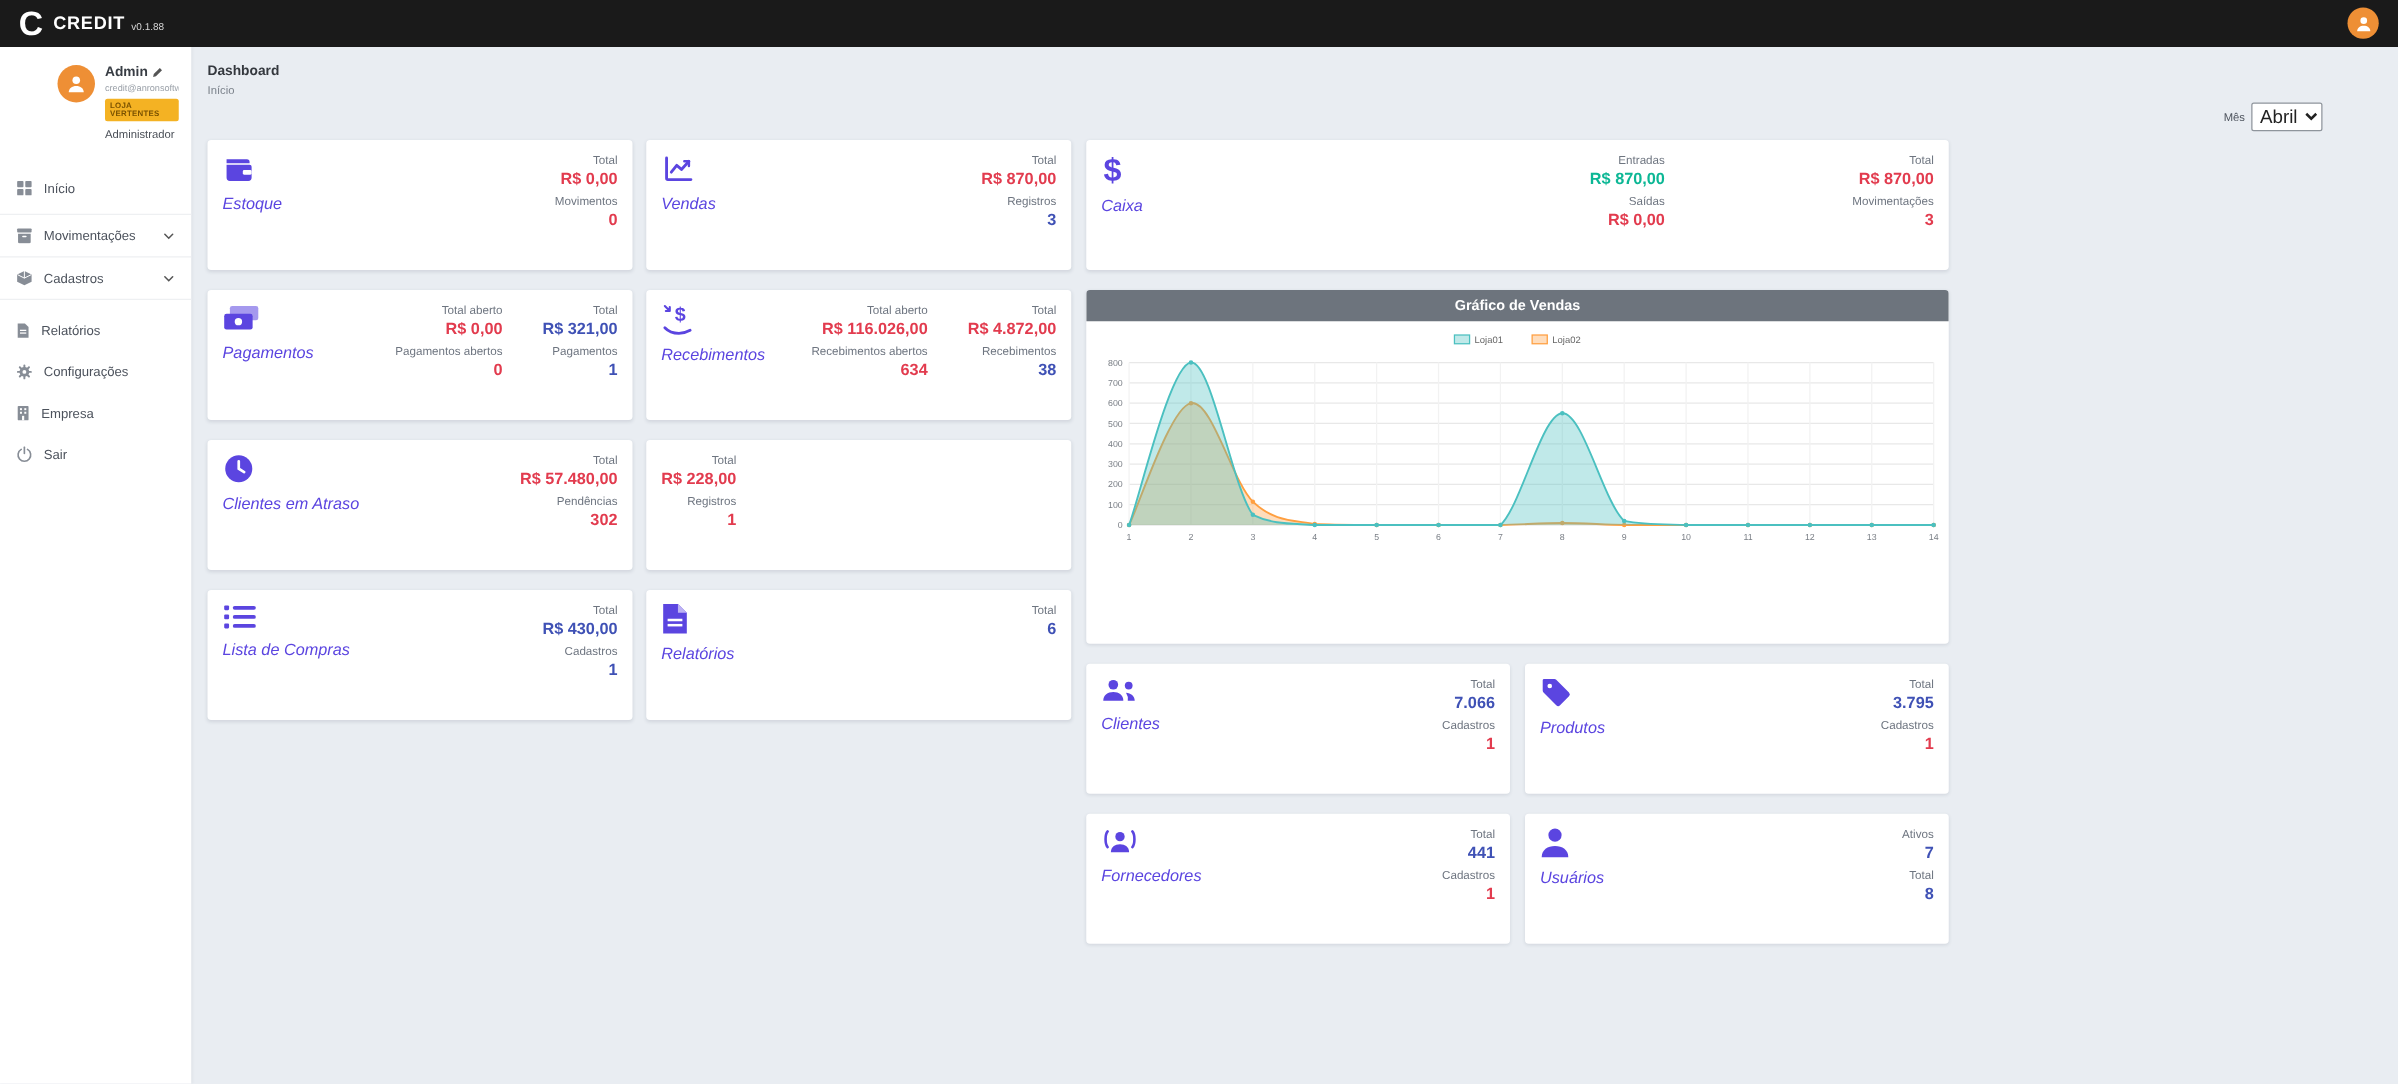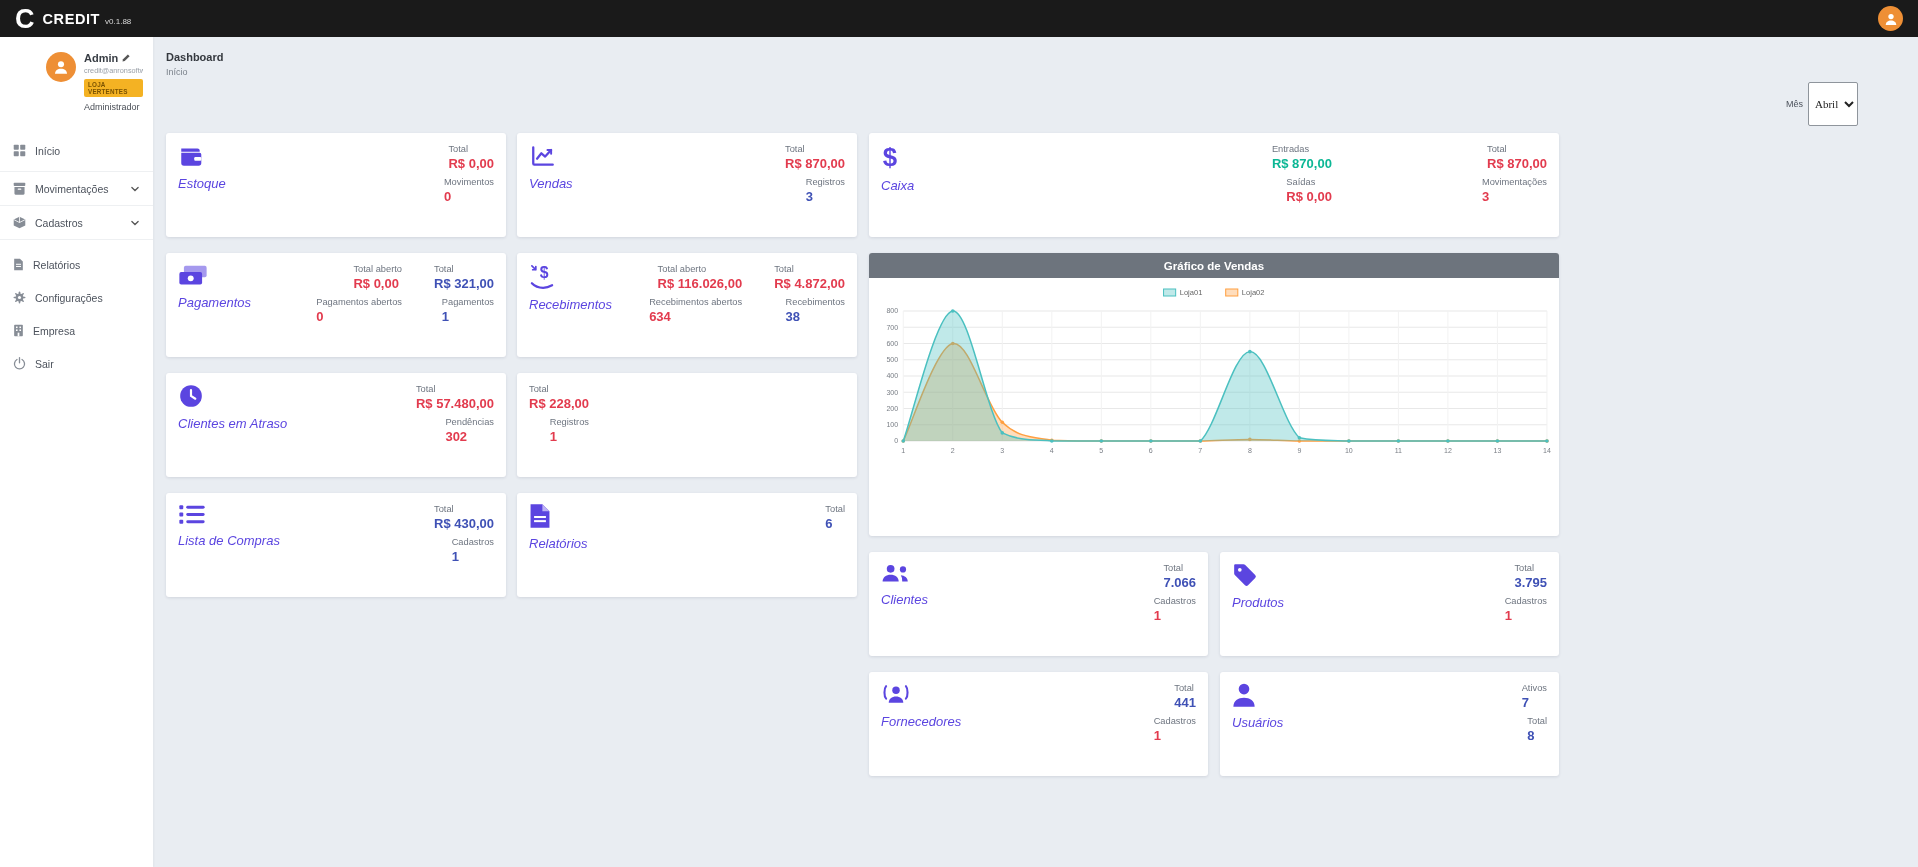--- a/index.html
+++ b/index.html
@@ -31,33 +31,33 @@
   .nav-item svg{flex-shrink:0;}
   .nav-group{margin:4px 0 8px;}
   .nav-item.group{border-top:1px solid #eef0f2;}
   .nav-group .nav-item.group:last-child{border-bottom:1px solid #eef0f2;}
   .chev{margin-left:auto;display:flex;}
 
   
   .page-title{font-size:11px;font-weight:bold;color:#34383e;margin-top:4px;}
   .page-sub{font-size:9px;color:#7b828b;margin-top:4px;}
   .month-row{display:flex;justify-content:flex-end;align-items:center;gap:5px;margin:5px 46px 7px 0;font-size:9px;color:#4c525c;}
-  .month-row select{font-size:11px;padding:14px 2px;border:1px solid #8f959c;border-radius:2px;background:#fff;font-family:Liberation Serif, serif;color:#222;}
+  .month-row select{font-size:15px;padding:1px 2px;border:1px solid #8f959c;border-radius:2px;background:#fff;font-family:Liberation Sans, sans-serif;color:#222;}
 
   
   .grid{display:flex;gap:12px;}
   .col-left{display:grid;grid-template-columns:340px 340px;gap:16px 11px;align-content:start;}
   .col-right{width:690px;display:flex;flex-direction:column;gap:16px;}
   .col-right .row2{display:grid;grid-template-columns:339px 339px;gap:16px 12px;}
   .card{background:#fff;border-radius:3px;box-shadow:0 1px 3px rgba(40,50,70,.12);padding:10px 12px 9px;height:104px;display:flex;justify-content:space-between;cursor:pointer;}
   .card-main{display:flex;flex-direction:column;gap:7px;align-items:flex-start;}
   .ctitle{font-size:13px;color:#5b45e0;font-style:italic;}
   .cicon{color:#5b45e0;display:flex;}
   .cstats{display:flex;flex-direction:column;align-items:flex-end;text-align:right;}
-  .spair{display:flex;flex-direction:column;align-items:flex-start;margin-bottom:3px;}
+  .spair{display:flex;flex-direction:column;align-items:flex-end;margin-bottom:3px;}
   .slabel{font-size:9.3px;color:#6e7580;line-height:1.3;}
   .sval{font-size:13px;font-weight:bold;line-height:1.35;}
   .v-red{color:#e23b4e}.v-blue{color:#3f51b5}.v-green{color:#0cb795}
   .cstats-multi{display:flex;gap:32px;}
   .cstats-multi.wide{gap:150px;}
 
   
   .chart-card{background:#fff;border-radius:3px;box-shadow:0 1px 3px rgba(40,50,70,.12);height:283px;overflow:hidden;}
   .chart-head{height:25px;background:#6d747d;color:#fff;font-size:11.5px;font-weight:bold;display:flex;align-items:center;justify-content:center;}
   .chart-body{padding:3px 4px 0;}

